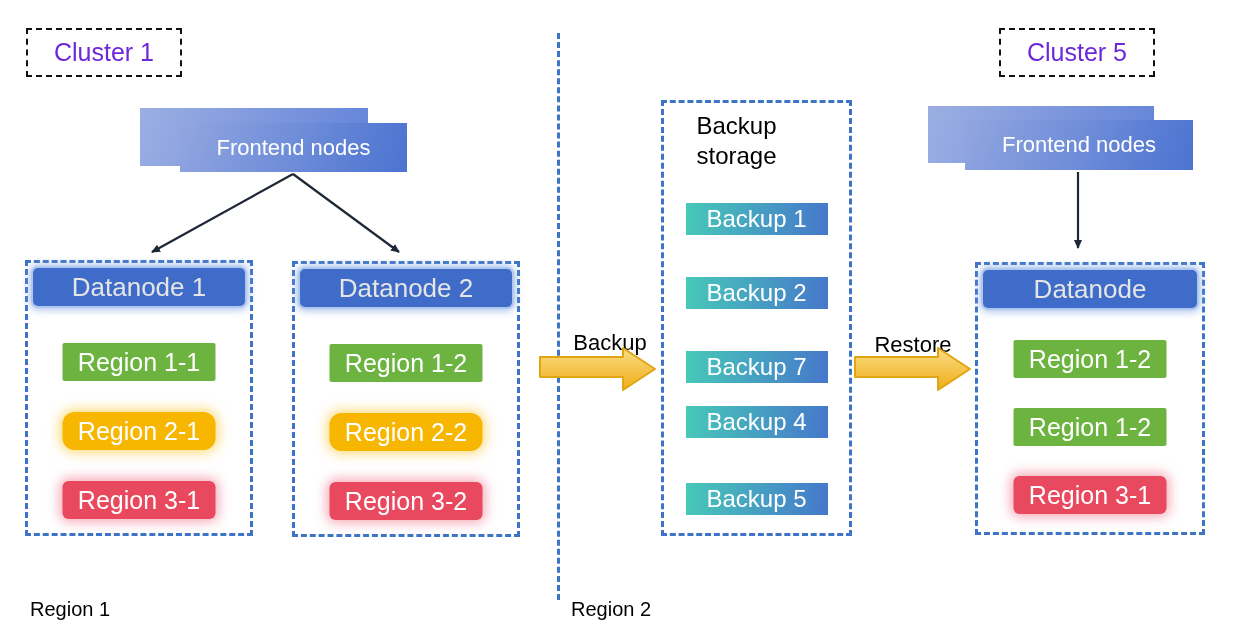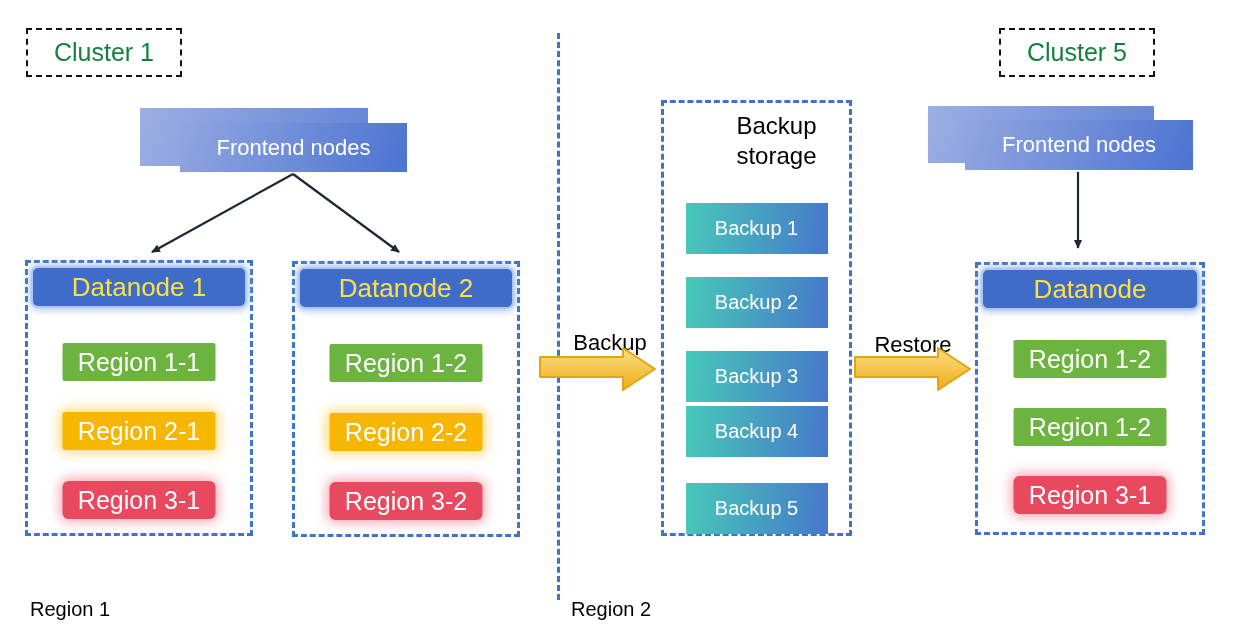--- a/index.html
+++ b/index.html
@@ -11,53 +11,53 @@
     --ink:#111111;
   }
   *{box-sizing:border-box;}
   body{margin:0;background:#ffffff;font-family:"Liberation Sans",sans-serif;}
   .canvas{position:relative;width:1234px;height:632px;background:#ffffff;overflow:hidden;}
 
   
   .divider{position:absolute;left:557px;top:33px;height:567px;width:0;border-left:3px dashed var(--blue-border);}
 
   
-  .cluster-box{position:absolute;border:2px dashed var(--ink);display:flex;align-items:center;justify-content:center;font-size:25px;color:#15803d;background:#fff;}
+  .cluster-box{position:absolute;border:2px dashed var(--ink);display:flex;align-items:center;justify-content:center;font-size:25px;color:#6d28d9;background:#fff;}
   .cluster-box.c1{left:26px;top:28px;width:156px;height:49px;}
   .cluster-box.c2{left:999px;top:28px;width:156px;height:49px;}
 
   
   .fe-back{position:absolute;background:linear-gradient(110deg,#9cafe3 0%,#6383d8 100%);}
   .fe-front{position:absolute;background:linear-gradient(110deg,#92a6e0 0%,#4b73d1 100%);color:#fff;display:flex;align-items:center;justify-content:center;font-size:22px;}
   .fe-back.left{left:140px;top:108px;width:228px;height:58px;}
   .fe-front.left{left:180px;top:123px;width:227px;height:49px;}
   .fe-back.right{left:928px;top:106px;width:226px;height:57px;}
   .fe-front.right{left:965px;top:120px;width:228px;height:50px;}
 
   
   .dn-container{position:absolute;border:3px dashed var(--blue-border);background:#fff;}
   .dn1{left:25px;top:260px;width:228px;height:276px;}
   .dn2{left:292px;top:261px;width:228px;height:276px;}
   .dnr{left:975px;top:262px;width:230px;height:273px;}
   .dn-header{position:absolute;left:5px;right:5px;top:5px;height:38px;background:var(--header-blue);border-radius:5px;
     box-shadow:0 0 0 2px rgba(173,198,238,.9),0 0 9px 3px rgba(130,165,225,.8);
-    color:#fde047;display:flex;align-items:center;justify-content:center;font-size:26px;}
+    color:#e5e5e5;display:flex;align-items:center;justify-content:center;font-size:26px;}
   .region{position:absolute;left:50%;transform:translateX(-50%);width:153px;height:38px;color:#fff;font-size:25px;
     display:flex;align-items:center;justify-content:center;}
   .region.green{background:var(--green);border-radius:2px;}
-  .region.yellow{background:var(--yellow);border-radius:3px;box-shadow:0 0 12px 3px rgba(250,195,40,.6);}
+  .region.yellow{background:var(--yellow);border-radius:12px;box-shadow:0 0 12px 3px rgba(250,195,40,.6);}
   .region.red{background:var(--red);border-radius:6px;box-shadow:0 0 12px 3px rgba(238,100,125,.55);}
   .r1{top:80px;} .r2{top:149px;} .r3{top:218px;}
   .dnr .r1{top:75px;} .dnr .r2{top:143px;} .dnr .r3{top:211px;}
 
   
   .bs-container{position:absolute;left:661px;top:100px;width:191px;height:436px;border:3px dashed var(--blue-border);background:#fff;}
-  .bs-title{margin:8px auto 0;width:120px;text-align:right;font-size:24px;line-height:1.25;color:#000;}
-  .backup-item{position:absolute;left:50%;transform:translateX(-50%);width:142px;height:51px;
-    background:linear-gradient(95deg,#47c9b8 0%,#4677cb 100%);color:#fff;font-size:20px;
+  .bs-title{margin:8px auto 0;width:120px;text-align:left;font-size:24px;line-height:1.25;color:#000;}
+  .backup-item{position:absolute;left:50%;transform:translateX(-50%);width:142px;height:32px;
+    background:linear-gradient(95deg,#47c9b8 0%,#4677cb 100%);color:#fff;font-size:24px;
     display:flex;align-items:center;justify-content:center;}
   .b1{top:100px;} .b2{top:174px;} .b3{top:248px;} .b4{top:303px;} .b5{top:380px;}
 
   
   .flow-label{position:absolute;width:116px;text-align:center;font-size:22px;color:#000;}
   .flow-label.backup{left:552px;top:330px;}
   .flow-label.restore{left:855px;top:332px;}
   .caption{position:absolute;font-size:20px;color:#000;margin-top:32px;}
   .caption.r1c{left:30px;top:566px;}
   .caption.r2c{left:571px;top:566px;}
@@ -90,21 +90,21 @@
     <div class="dn-header">Datanode 2</div>
     <div class="region green r1">Region 1-2</div>
     <div class="region yellow r2">Region 2-2</div>
     <div class="region red r3">Region 3-2</div>
   </div>
 
   <div class="bs-container">
     <div class="bs-title">Backup storage</div>
     <div class="backup-item b1">Backup 1</div>
     <div class="backup-item b2">Backup 2</div>
-    <div class="backup-item b3">Backup 3</div>
+    <div class="backup-item b3">Backup 7</div>
     <div class="backup-item b4">Backup 4</div>
     <div class="backup-item b5">Backup 5</div>
   </div>
 
   <div class="cluster-box c2">
     <span>Cluster 5</span>
   </div>
   <div class="fe-back right"></div>
   <div class="fe-front right">
     <span>Frontend nodes</span>

